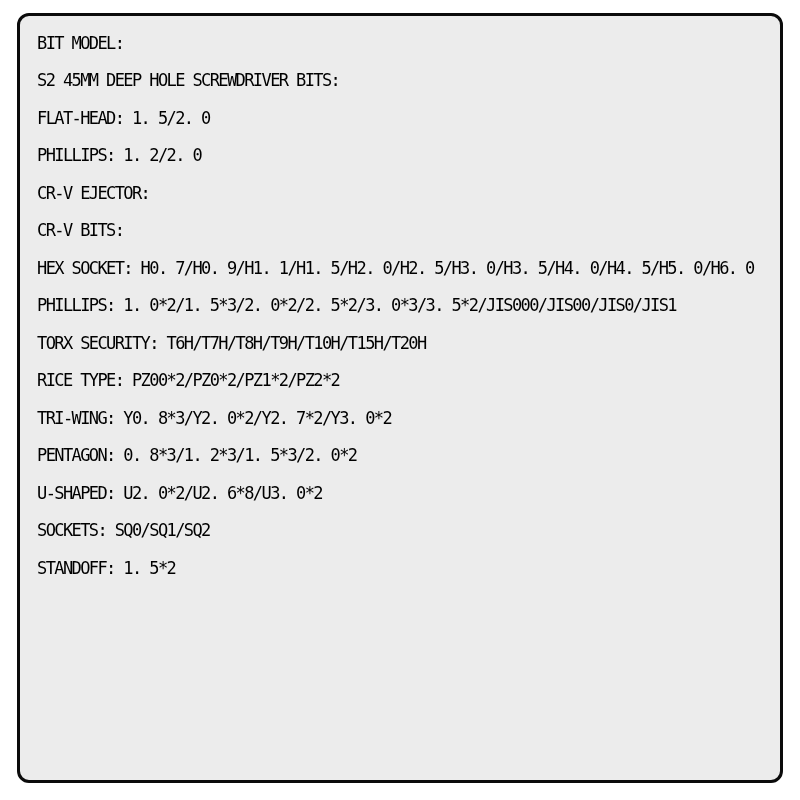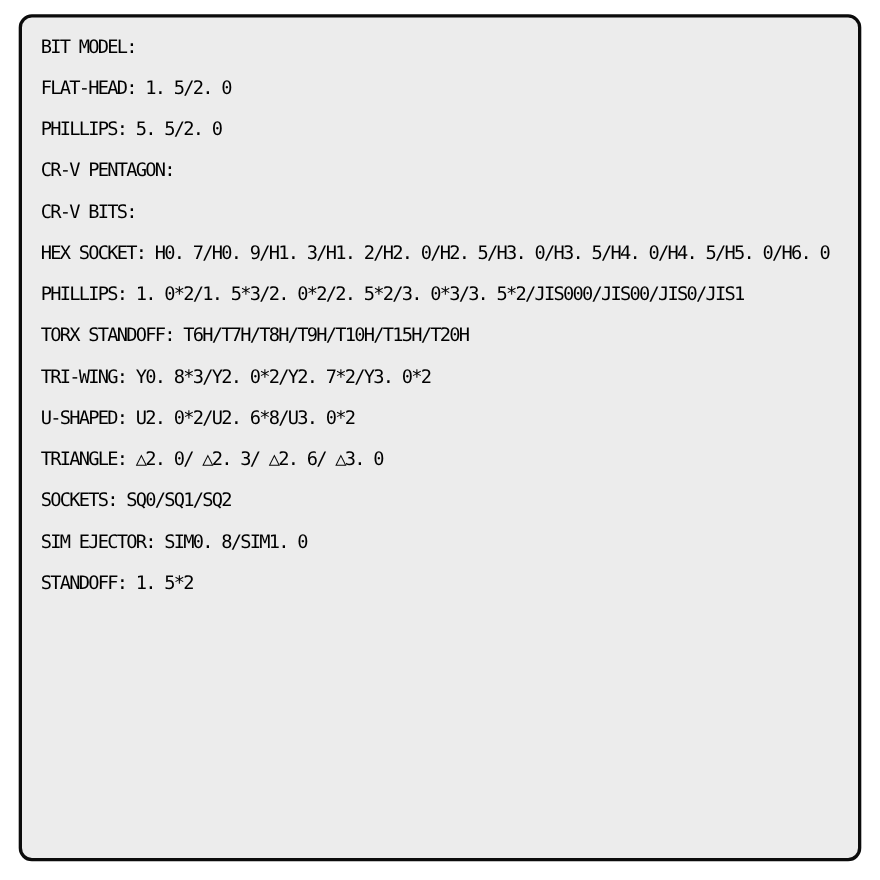--- a/index.html
+++ b/index.html
@@ -37,27 +37,28 @@
     white-space: pre;
     color: #000000;
   }
 </style>
 </head>
 <body>
 
 <div class="page">
   <div class="panel">
     <div class="spec-line">BIT MODEL:</div>
+    <div class="spec-line">S2 45MM DEEP HOLE SCREWDRIVER BITS:</div>
     <div class="spec-line">FLAT-HEAD: 1. 5/2. 0</div>
-    <div class="spec-line">PHILLIPS: 5. 5/2. 0</div>
-    <div class="spec-line">CR-V PENTAGON:</div>
+    <div class="spec-line">PHILLIPS: 1. 2/2. 0</div>
+    <div class="spec-line">CR-V EJECTOR:</div>
     <div class="spec-line">CR-V BITS:</div>
-    <div class="spec-line">HEX SOCKET: H0. 7/H0. 9/H1. 3/H1. 2/H2. 0/H2. 5/H3. 0/H3. 5/H4. 0/H4. 5/H5. 0/H6. 0</div>
+    <div class="spec-line">HEX SOCKET: H0. 7/H0. 9/H1. 1/H1. 5/H2. 0/H2. 5/H3. 0/H3. 5/H4. 0/H4. 5/H5. 0/H6. 0</div>
     <div class="spec-line">PHILLIPS: 1. 0*2/1. 5*3/2. 0*2/2. 5*2/3. 0*3/3. 5*2/JIS000/JIS00/JIS0/JIS1</div>
-    <div class="spec-line">TORX STANDOFF: T6H/T7H/T8H/T9H/T10H/T15H/T20H</div>
+    <div class="spec-line">TORX SECURITY: T6H/T7H/T8H/T9H/T10H/T15H/T20H</div>
+    <div class="spec-line">RICE TYPE: PZ00*2/PZ0*2/PZ1*2/PZ2*2</div>
     <div class="spec-line">TRI-WING: Y0. 8*3/Y2. 0*2/Y2. 7*2/Y3. 0*2</div>
+    <div class="spec-line">PENTAGON: 0. 8*3/1. 2*3/1. 5*3/2. 0*2</div>
     <div class="spec-line">U-SHAPED: U2. 0*2/U2. 6*8/U3. 0*2</div>
-    <div class="spec-line">TRIANGLE: △2. 0/ △2. 3/ △2. 6/ △3. 0</div>
     <div class="spec-line">SOCKETS: SQ0/SQ1/SQ2</div>
-    <div class="spec-line">SIM EJECTOR: SIM0. 8/SIM1. 0</div>
     <div class="spec-line">STANDOFF: 1. 5*2</div>
   </div>
 </div>
 
 </body></html>

